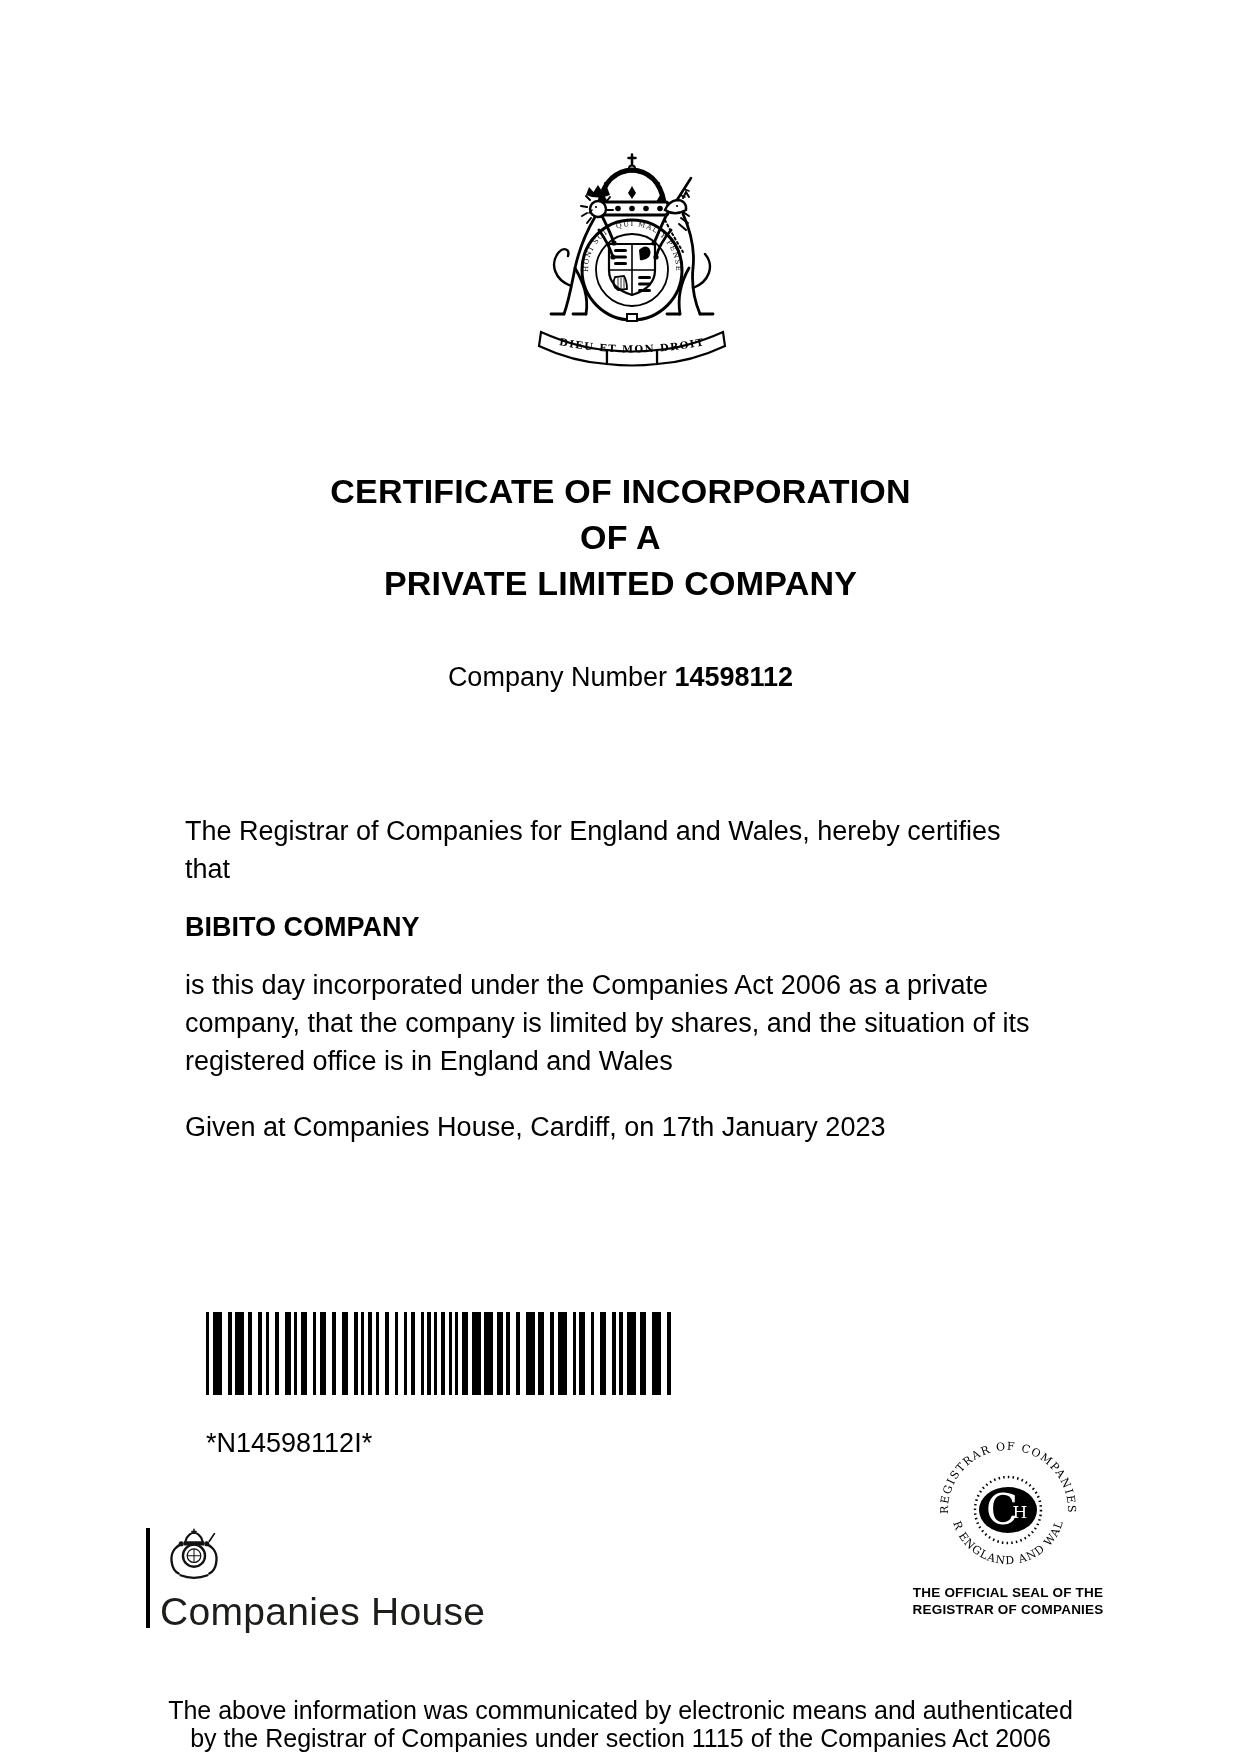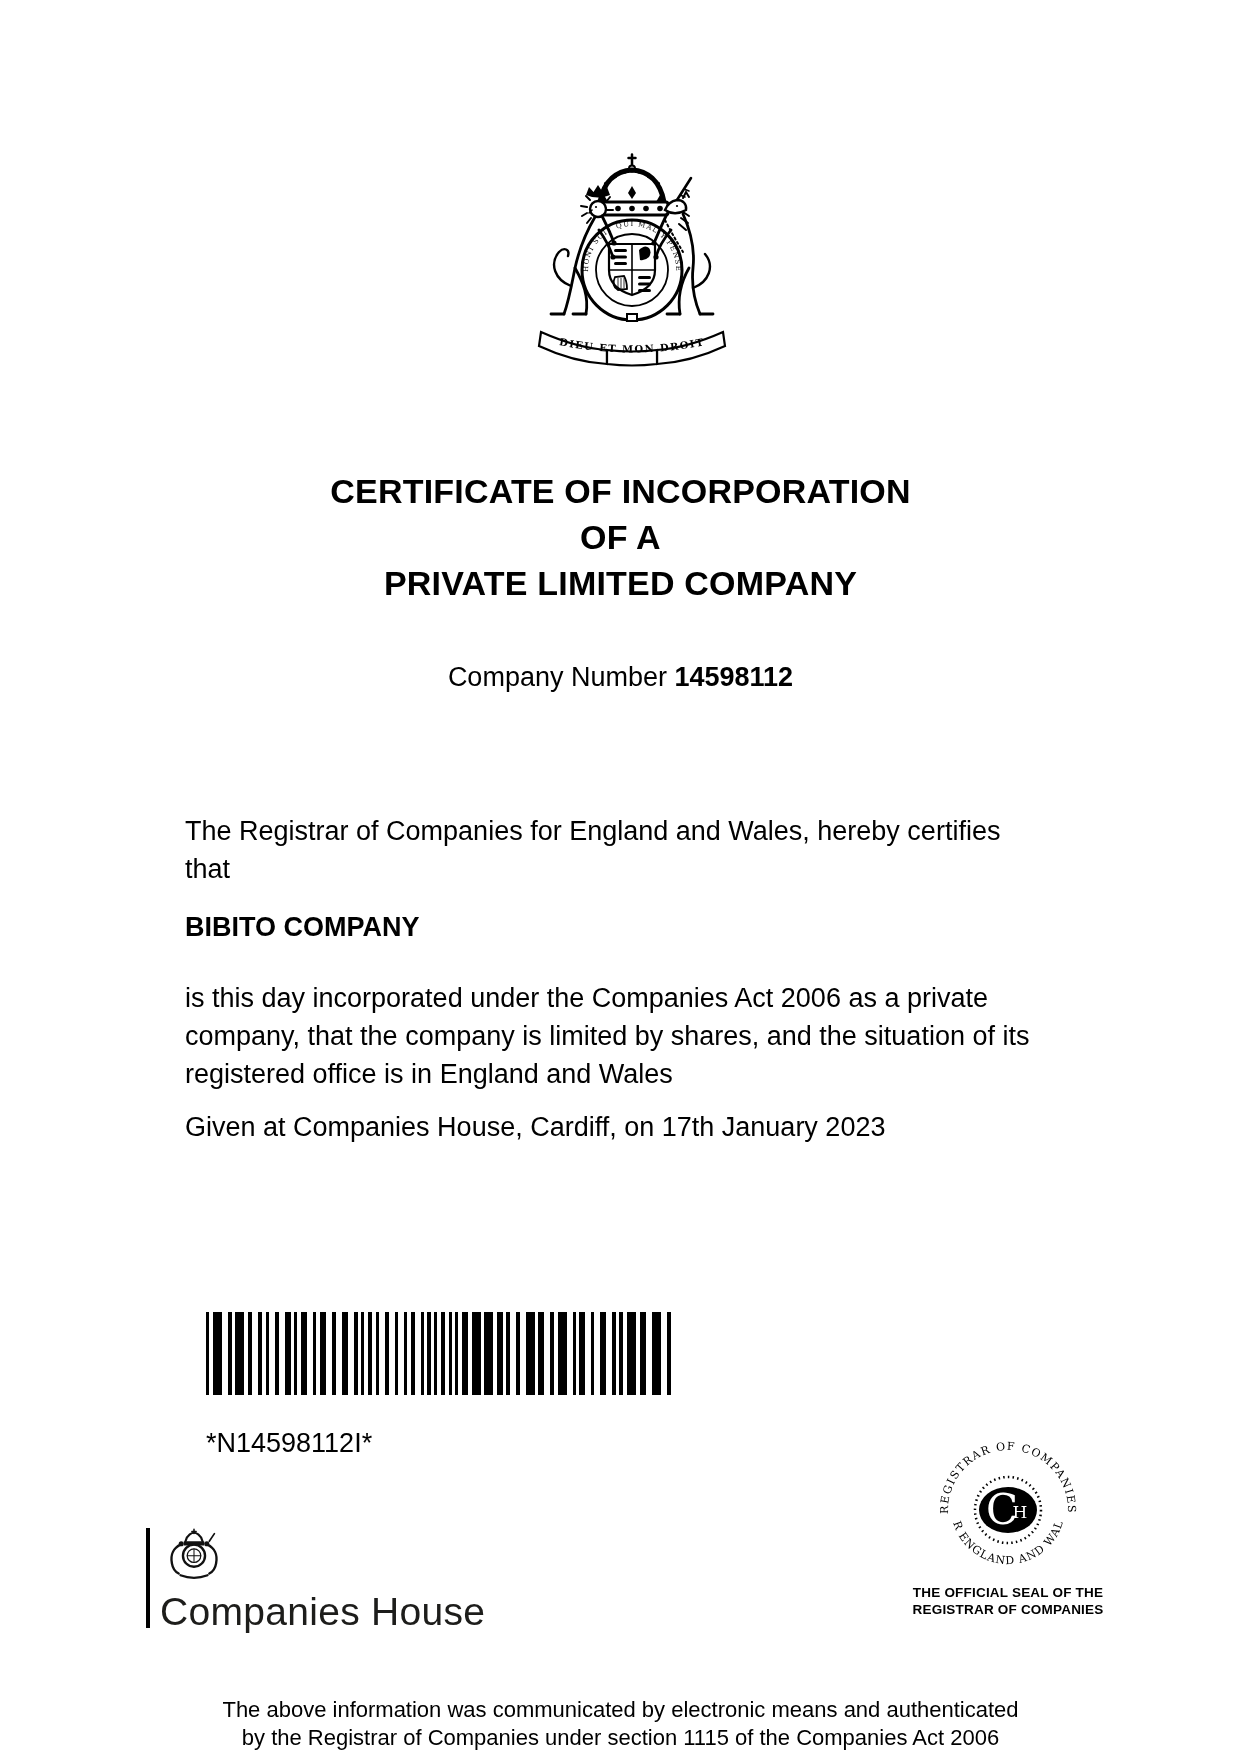--- a/index.html
+++ b/index.html
@@ -21,21 +21,21 @@
   .company-number b{font-weight:700;}
   .bodytext{
     position:absolute; left:185px; width:915px;
     font-size:27px; line-height:38px; white-space:pre-line;
   }
   .p-certifies{top:812px;}
   .company-name{
     position:absolute; left:185px; top:912px;
     font-size:27px; font-weight:700;
   }
-  .p-incorp{top:966px;margin-top:13px;}
+  .p-incorp{top:966px;}
   .p-given{top:1108px; white-space:normal;}
   .p-given b{font-weight:400;}
   .barcode{
     position:absolute; left:206px; top:1312px; width:466px; height:83px;
     display:flex; align-items:stretch; overflow:hidden;
   }
   .barcode i{display:block; height:100%; background:#000;}
   .barcode-label{
     position:absolute; left:206px; top:1404px; font-size:27px;margin-top:24px;
   }
@@ -47,21 +47,21 @@
     letter-spacing:0.3px; white-space:nowrap;
   }
   .seal-wrap{position:absolute; left:908px; top:1430px; width:200px; text-align:center;}
   .seal-svg{display:block; margin:0 auto; width:160px; height:152px;}
   .seal-caption{
     margin-top:2px; font-weight:700; font-size:13.5px; line-height:17px;
     letter-spacing:0.2px;
   }
   .footer{
     position:absolute; top:1696px; left:0; width:100%;
-    text-align:center; font-size:22px; line-height:28px;
+    text-align:center; font-size:25px; line-height:28px;
   }
   svg{display:block;}
 </style>
 </head>
 <body>
 
 <div class="page">
 
   <svg class="arms" viewBox="0 0 250 220" xmlns="http://www.w3.org/2000/svg" xmlns:xlink="http://www.w3.org/1999/xlink">
     <defs>

